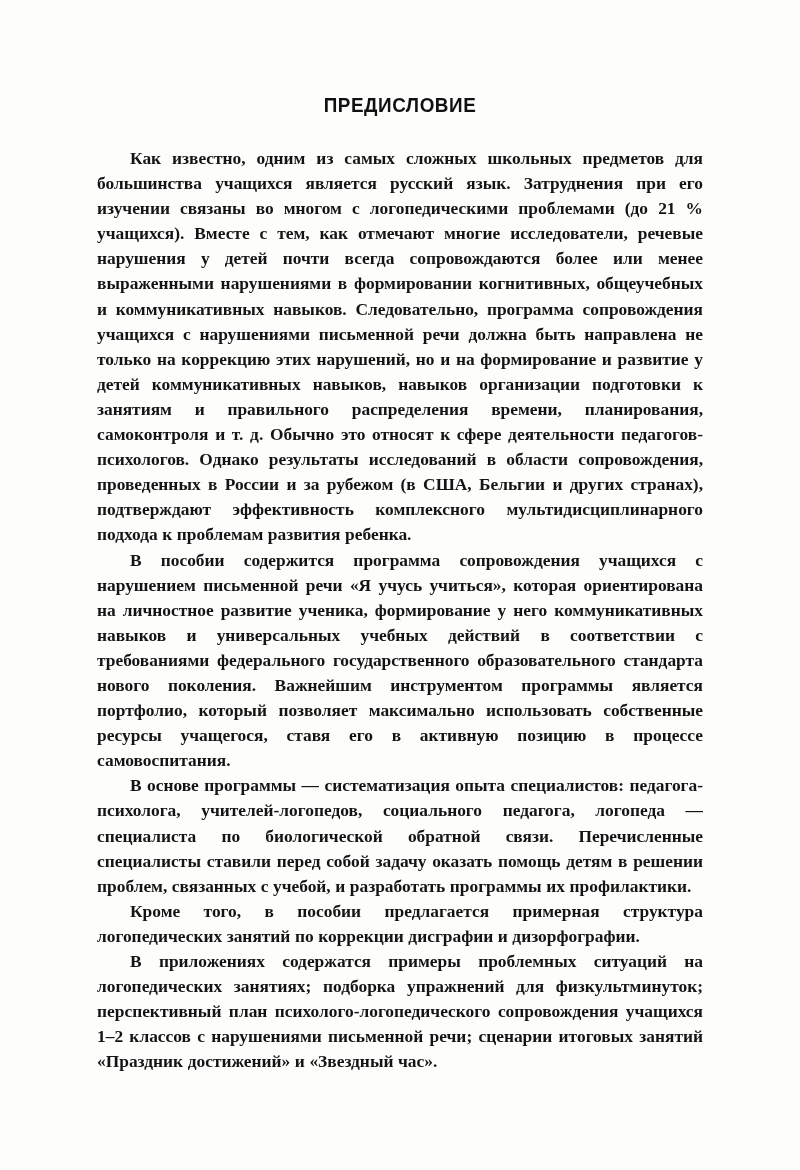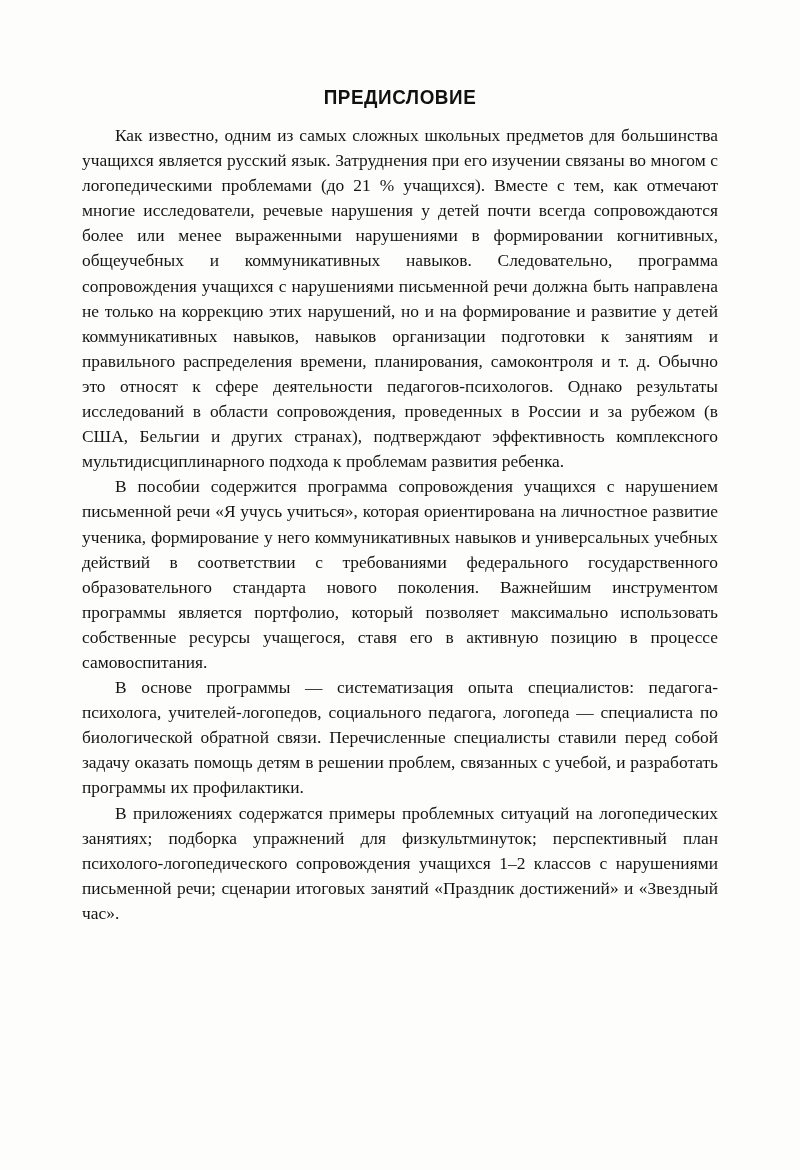--- a/index.html
+++ b/index.html
@@ -24,40 +24,41 @@
     background:
       radial-gradient(circle at 12% 96%, rgba(0,0,0,0.018) 0 1px, transparent 1.5px),
       radial-gradient(circle at 62% 93%, rgba(0,0,0,0.015) 0 1px, transparent 1.5px),
       radial-gradient(circle at 88% 97%, rgba(0,0,0,0.012) 0 1px, transparent 1.5px),
       #fdfdfc;
   }
 
   .content {
     position: absolute;
     left: 82px;
-    top: 0;
+    top: 8px;
     width: 636px;
   }
 
   .chapter-title {
     font-family: "Liberation Sans", "DejaVu Sans", sans-serif;
     font-weight: bold;
     font-size: 20.5px;
     letter-spacing: 0.6px;
     text-align: center;
     margin: 0;
     padding-top: 85px;
     line-height: 24px;
     transform: scaleX(0.92);
     color: #111111;
   }
 
   .body-text {
-    margin: 0;
+    margin: 15px;
     padding-top: 14px;
+    font-weight: bold;
   }
 
   p.para {
     margin: 0;
     text-align: justify;
     text-justify: inter-word;
     text-indent: 33px;
     font-size: 17.4px;
     line-height: 25.1px;
     word-spacing: 0.2px;
@@ -73,17 +74,18 @@
 
 <div class="page">
   <div class="content">
 
     <h1 class="chapter-title">ПРЕДИСЛОВИЕ</h1>
 
     <div class="body-text">
       <p class="para">Как известно, одним из самых сложных школьных предметов для большинства учащихся является русский язык. Затруднения при его изучении связаны во многом с логопедическими проблемами (до 21 % учащихся). Вместе с тем, как отмечают многие исследователи, речевые нарушения у детей почти всегда сопровождаются более или менее выраженными нарушениями в формировании когнитивных, общеучебных и коммуникативных навыков. Следовательно, программа сопровождения учащихся с нарушениями письменной речи должна быть направлена не только на коррекцию этих нарушений, но и на формирование и развитие у детей коммуникативных навыков, навыков организации подготовки к занятиям и правильного распределения времени, планирования, самоконтроля и т. д. Обычно это относят к сфере деятельности педагогов-психологов. Однако результаты исследований в области сопровождения, проведенных в России и за рубежом (в США, Бельгии и других странах), подтверждают эффективность комплексного мультидисциплинарного подхода к проблемам развития ребенка.</p>
       <p class="para">В пособии содержится программа сопровождения учащихся с нарушением письменной речи «Я учусь учиться», которая ориентирована на личностное развитие ученика, формирование у него коммуникативных навыков и универсальных учебных действий в соответствии с требованиями федерального государственного образовательного стандарта нового поколения. Важнейшим инструментом программы является портфолио, который позволяет максимально использовать собственные ресурсы учащегося, ставя его в активную позицию в процессе самовоспитания.</p>
       <p class="para">В основе программы — систематизация опыта специалистов: педагога-психолога, учителей-логопедов, социального педагога, логопеда — специалиста по биологической обратной связи. Перечисленные специалисты ставили перед собой задачу оказать помощь детям в решении проблем, связанных с учебой, и разработать программы их профилактики.</p>
+      <p class="para">Кроме того, в пособии предлагается примерная структура логопедических занятий по коррекции дисграфии и дизорфографии.</p>
       <p class="para">В приложениях содержатся примеры проблемных ситуаций на логопедических занятиях; подборка упражнений для физкультминуток; перспективный план психолого-логопедического сопровождения учащихся 1–2 классов с нарушениями письменной речи; сценарии итоговых занятий «Праздник достижений» и «Звездный час».</p>
     </div>
 
   </div>
 </div>
 
 </body></html>

